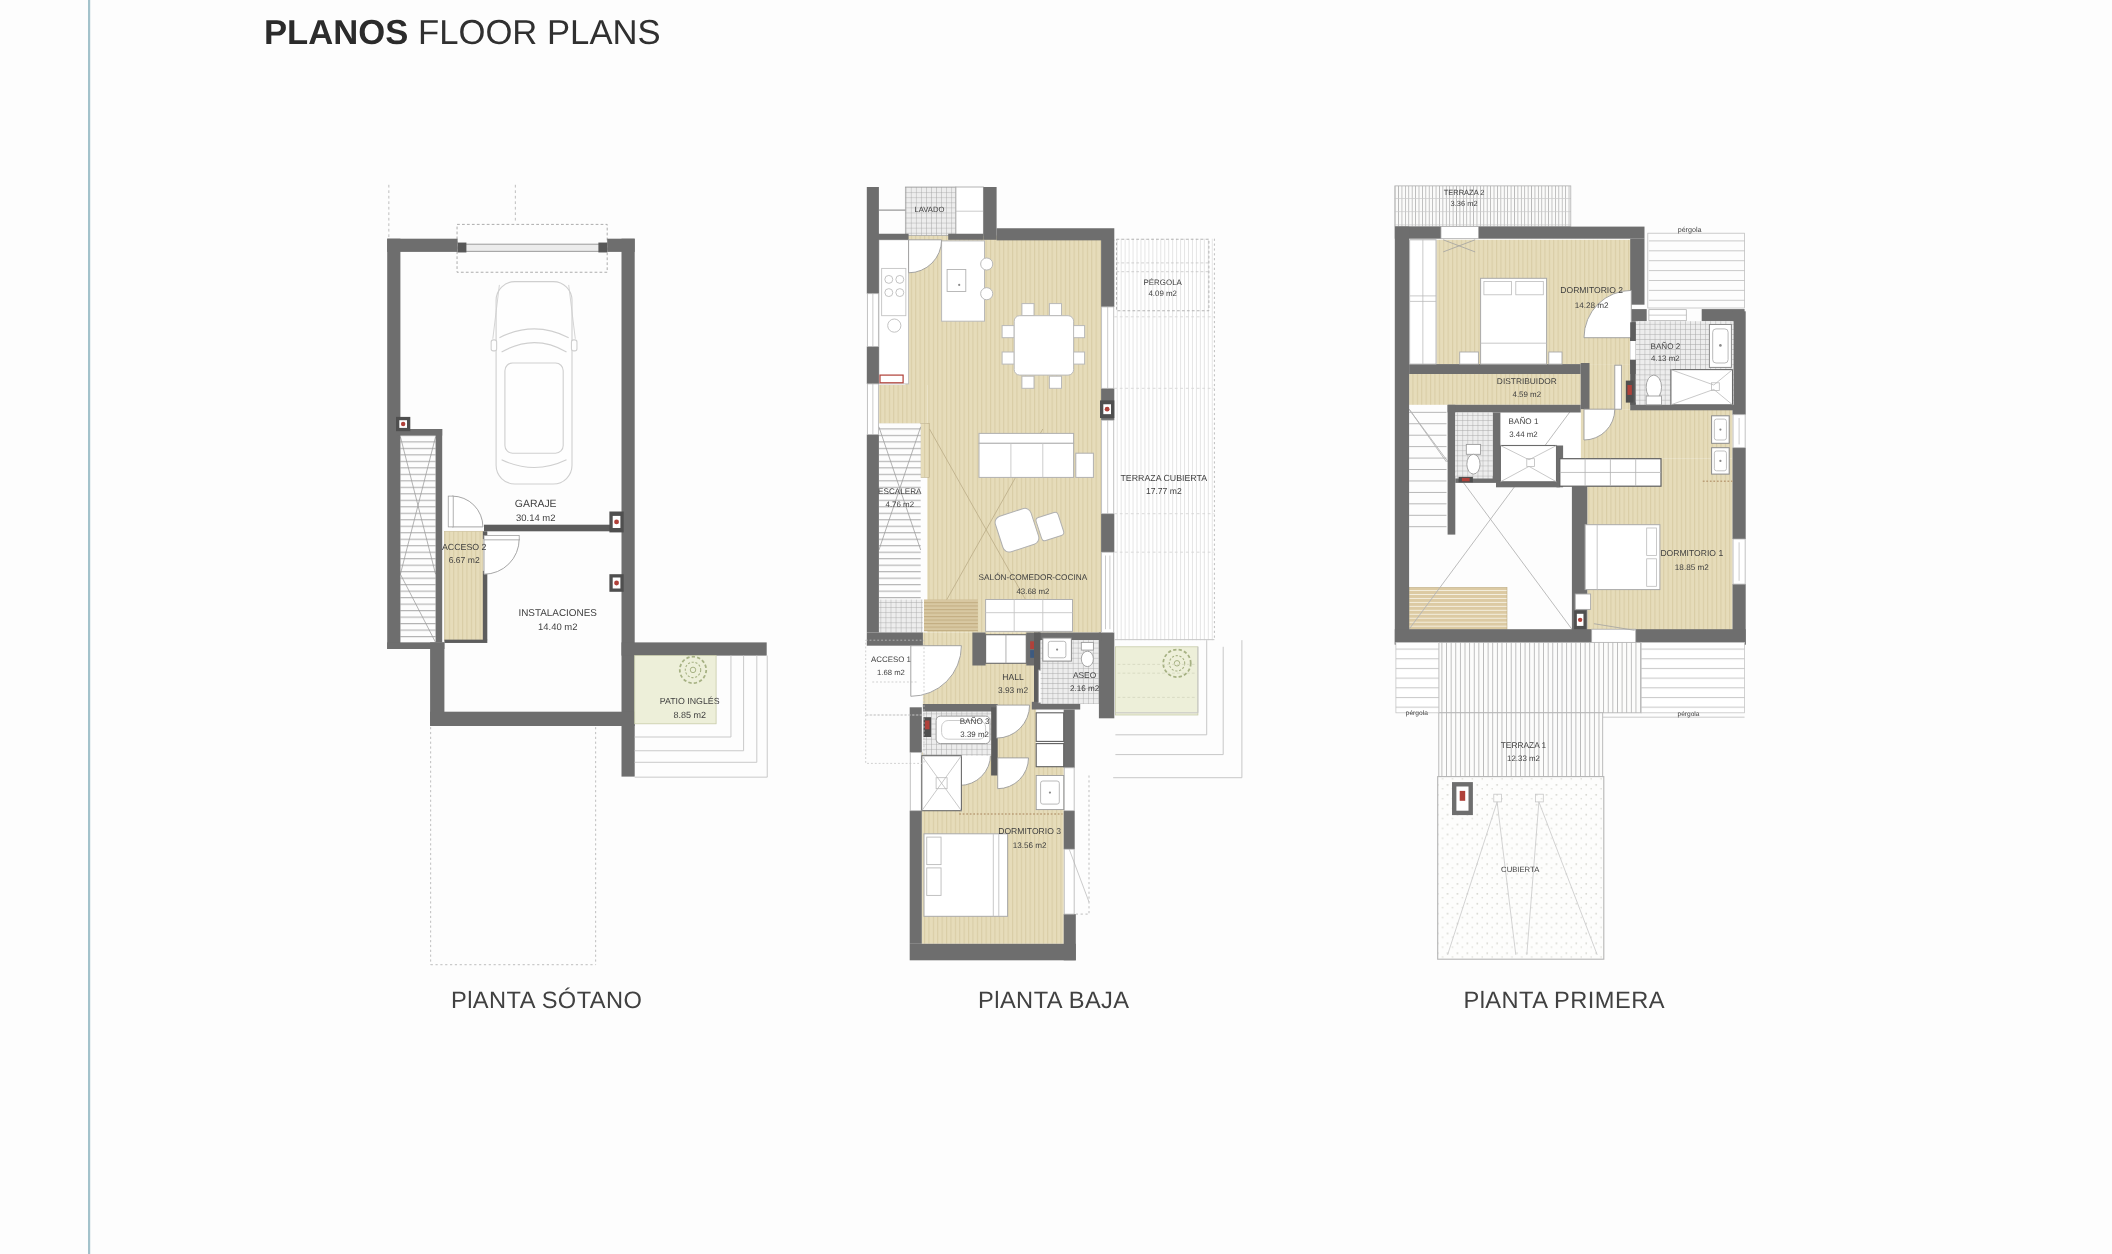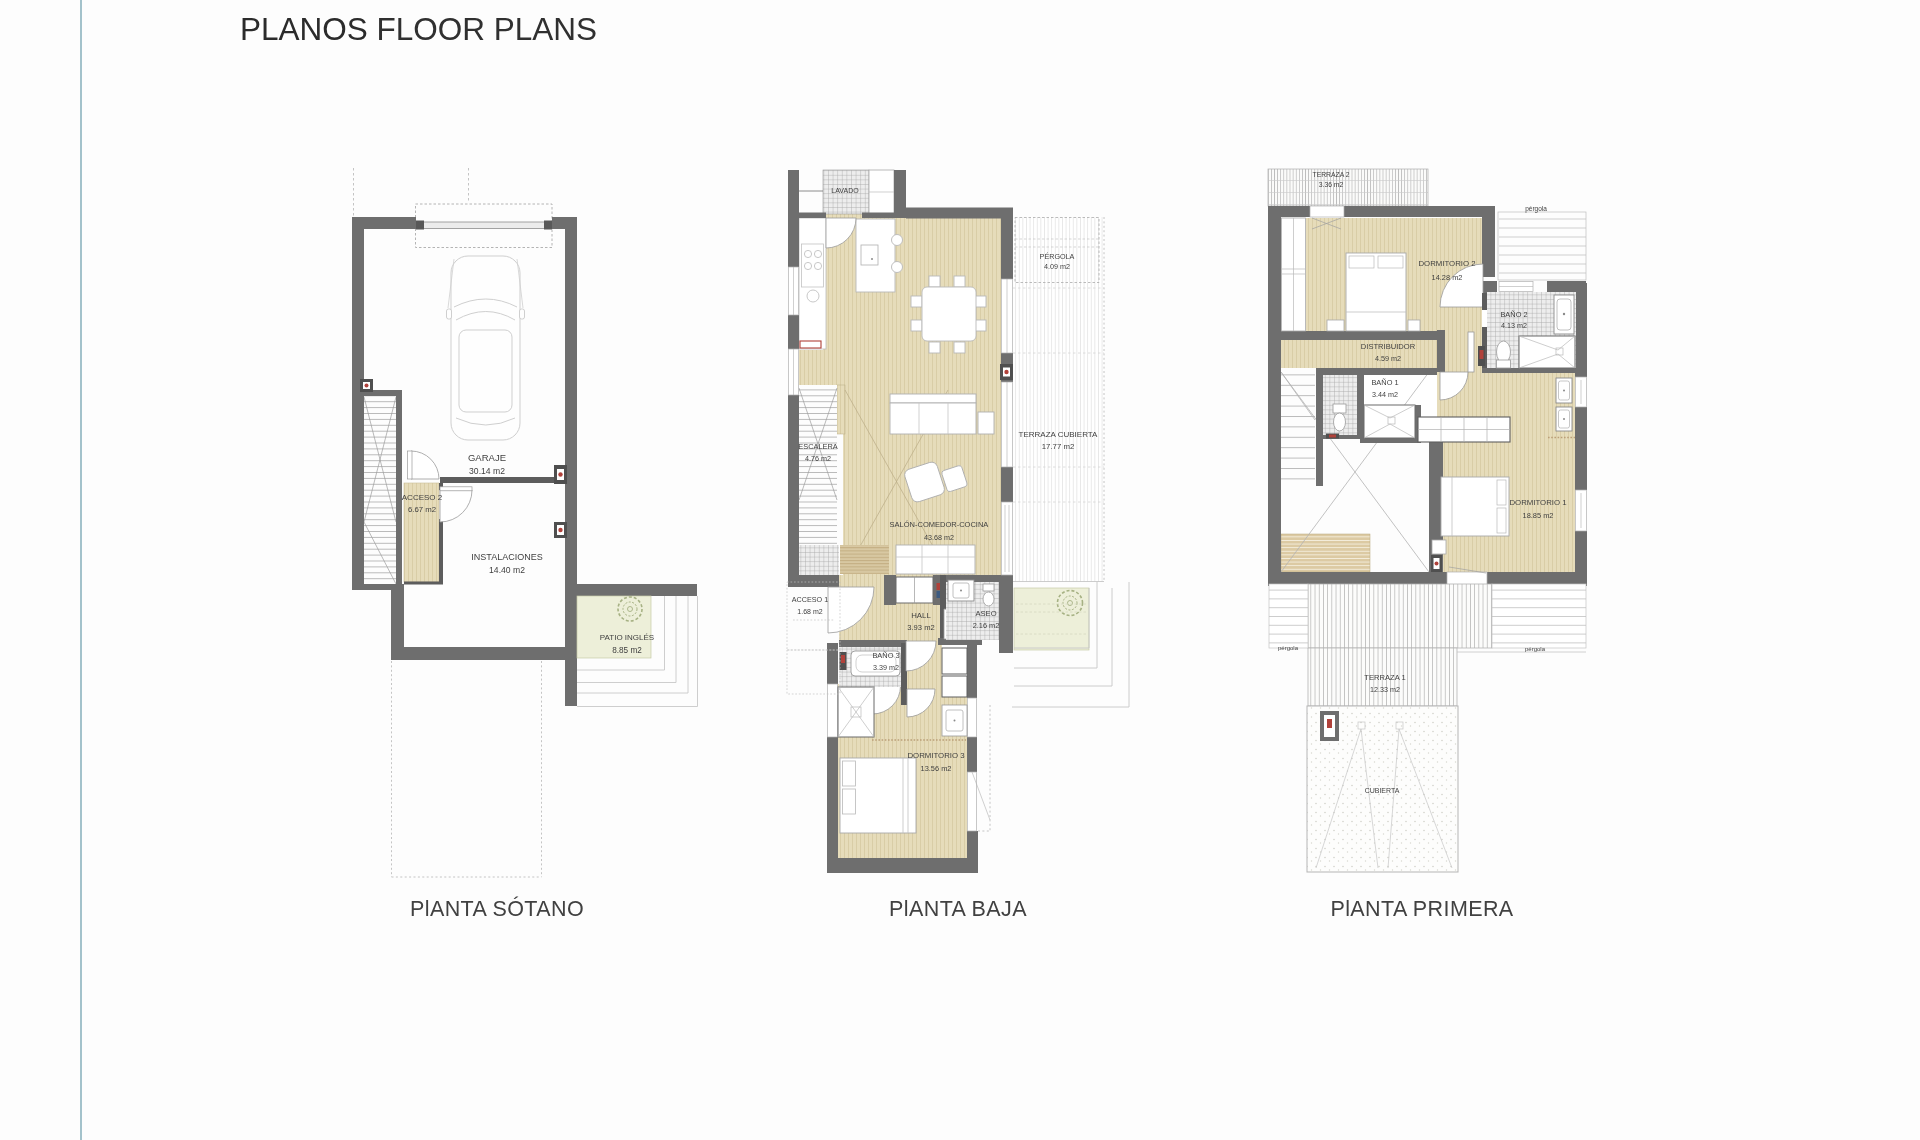--- a/index.html
+++ b/index.html
@@ -1,19 +1,19 @@
 <!DOCTYPE html>
 <html><head>
 <meta charset="utf-8">
 <style>
   html,body{margin:0;padding:0;background:#fdfdfd;width:1920px;height:1140px;overflow:hidden;}
   body{font-family:"Liberation Sans", sans-serif;position:relative;}
   #vline{position:absolute;left:80px;top:0;width:1.5px;height:1140px;background:#a3c2cb;}
   #title{position:absolute;left:240px;top:11px;font-size:31.5px;color:#303030;letter-spacing:0;}
-  #title b{font-weight:400;color:#2b2b2b;}
+  #title b{font-weight:700;color:#2b2b2b;}
   svg{position:absolute;}
   text{fill:#3f3f3f;font-family:"Liberation Sans",sans-serif;}
   .lbl{font-size:21.5px;fill:#414141;letter-spacing:0.4px;}
 </style>
 </head>
 <body>
 <div id="vline"></div>
 <div id="title"><b>PLANOS</b> FLOOR PLANS</div>
 
 <svg width="0" height="0" style="position:absolute">

